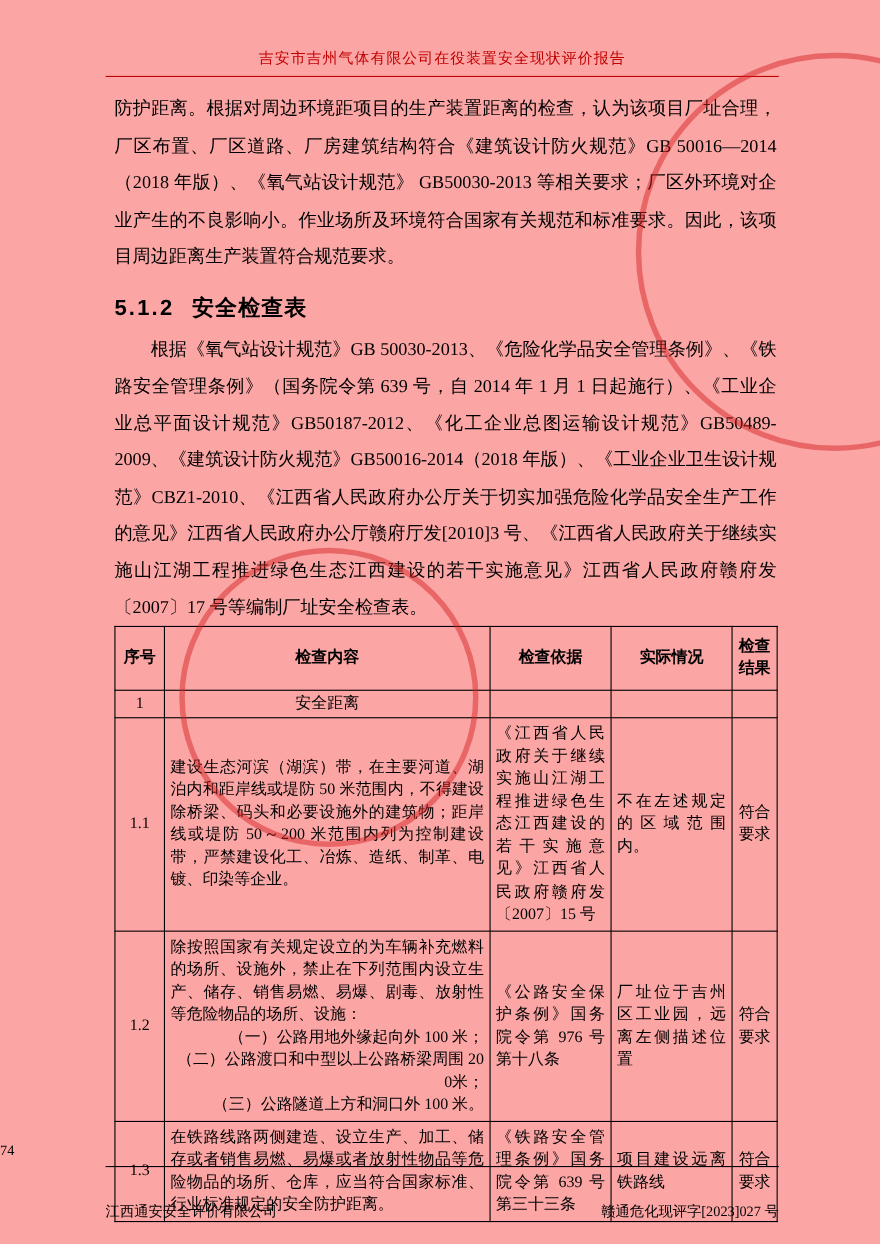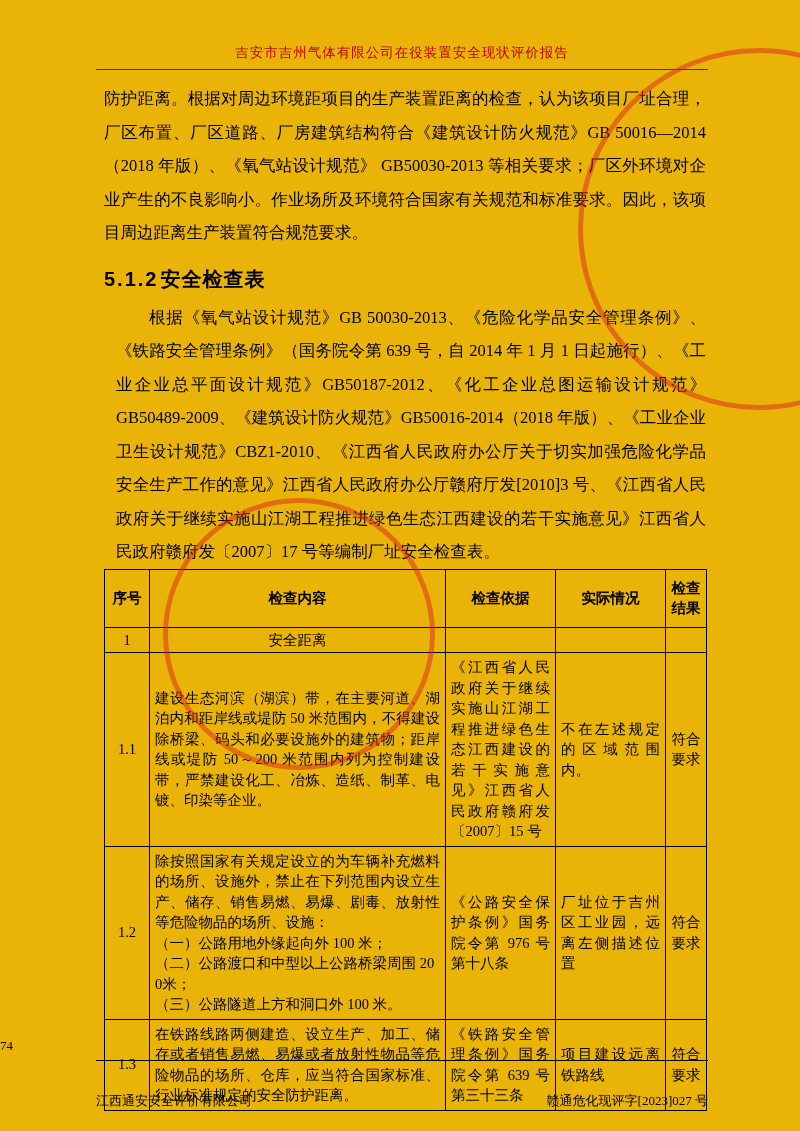--- a/index.html
+++ b/index.html
@@ -1,21 +1,21 @@
 <!DOCTYPE html>
 <html><head>
 <meta charset="utf-8">
 <style>
   * { box-sizing: border-box; }
   html,body { margin:0; padding:0; background:#9e9e9e; }
   .page {
     position: relative;
     width: 800px; height: 1131px;
     margin: 0 auto;
-    background: #eab308;
+    background: #fca5a5;
     overflow: hidden;
     font-family: "Liberation Serif", "DejaVu Serif", serif;
     color: #000;
   }
 
   
   .doc-header {
     position: absolute; left: 96px; right: 92px; top: 44px;
     text-align: center;
     color: #c00000;
@@ -29,29 +29,29 @@
   .content {
     position: absolute; left: 104px; right: 94px; top: 82px;
   }
   p.body {
     margin: 0;
     font-size: 16.5px;
     line-height: 33.5px;
     text-align: justify;
     text-justify: inter-ideograph;
   }
-  p.indent { text-indent: 2em; margin-left: 12px; }
+  p.indent { text-indent: 2em; }
   h2.section-heading {
     margin: 16px 0 8px 0;
     font-family: "Liberation Sans", "DejaVu Sans", sans-serif;
     font-size: 20px;
     font-weight: 700;
     letter-spacing: 1px;
   }
-  h2.section-heading .sec-num { margin-right: 2px; letter-spacing: 2px; }
+  h2.section-heading .sec-num { margin-right: 16px; letter-spacing: 2px; }
 
   .table-caption {
     margin: 16px 0 9px 0;
     text-align: center;
     font-size: 15.5px;
   }
 
   
   table.check-table {
     width: 100%;
@@ -66,21 +66,21 @@
     vertical-align: middle;
     word-break: break-all;
   }
   table.check-table th {
     font-weight: 700;
     text-align: center;
     padding: 8px 3px;
   }
   td.c-center { text-align: center; }
   td.c-just   { text-align: justify; text-justify: inter-ideograph; }
-  .sub-items div { text-align: left; }
+  .sub-items div { text-align: right; }
   tr.row-span td { padding: 2px 5px; }
 
   
   .page-number {
     position: absolute; left: 0; right: 0; top: 1038px;
     font-size: 13px;
   }
   .footer-rule {
     position: absolute; left: 96px; right: 92px; top: 1060px;
     border-top: 1.3px solid #000;

